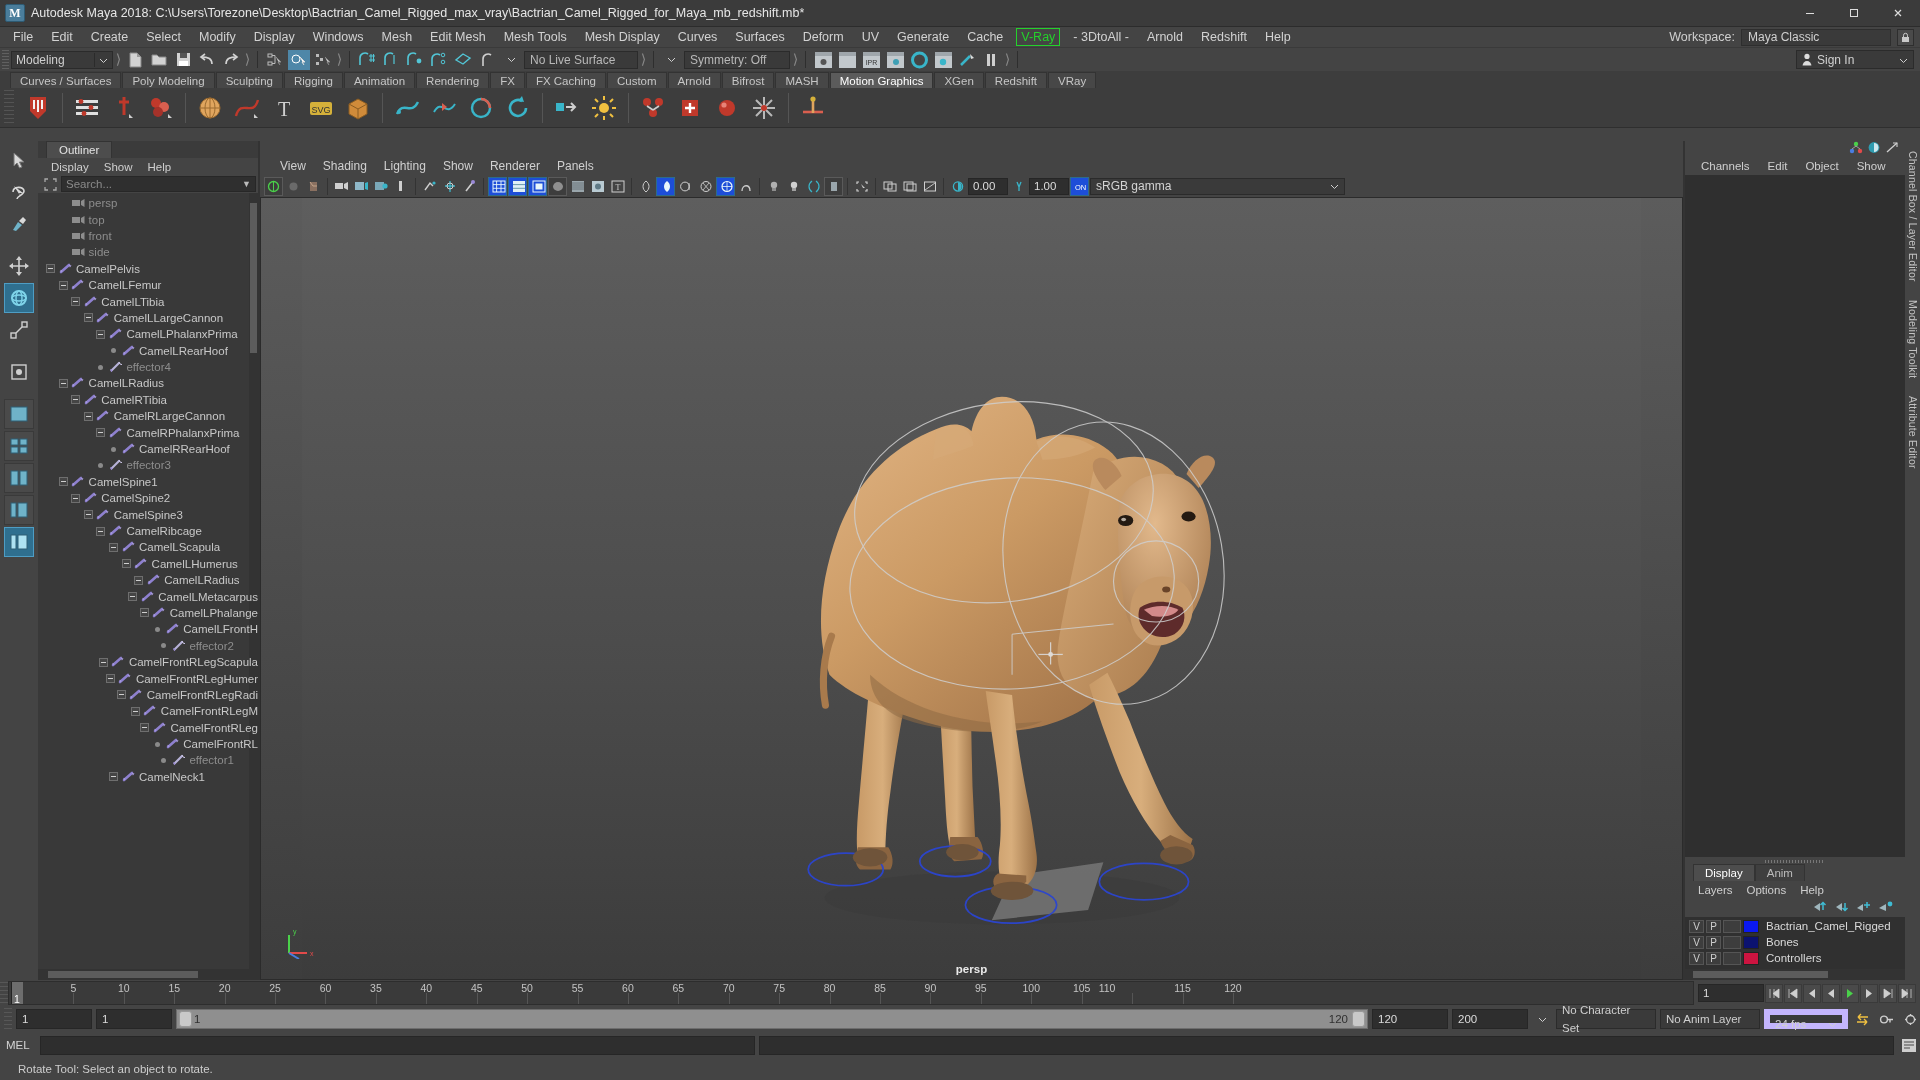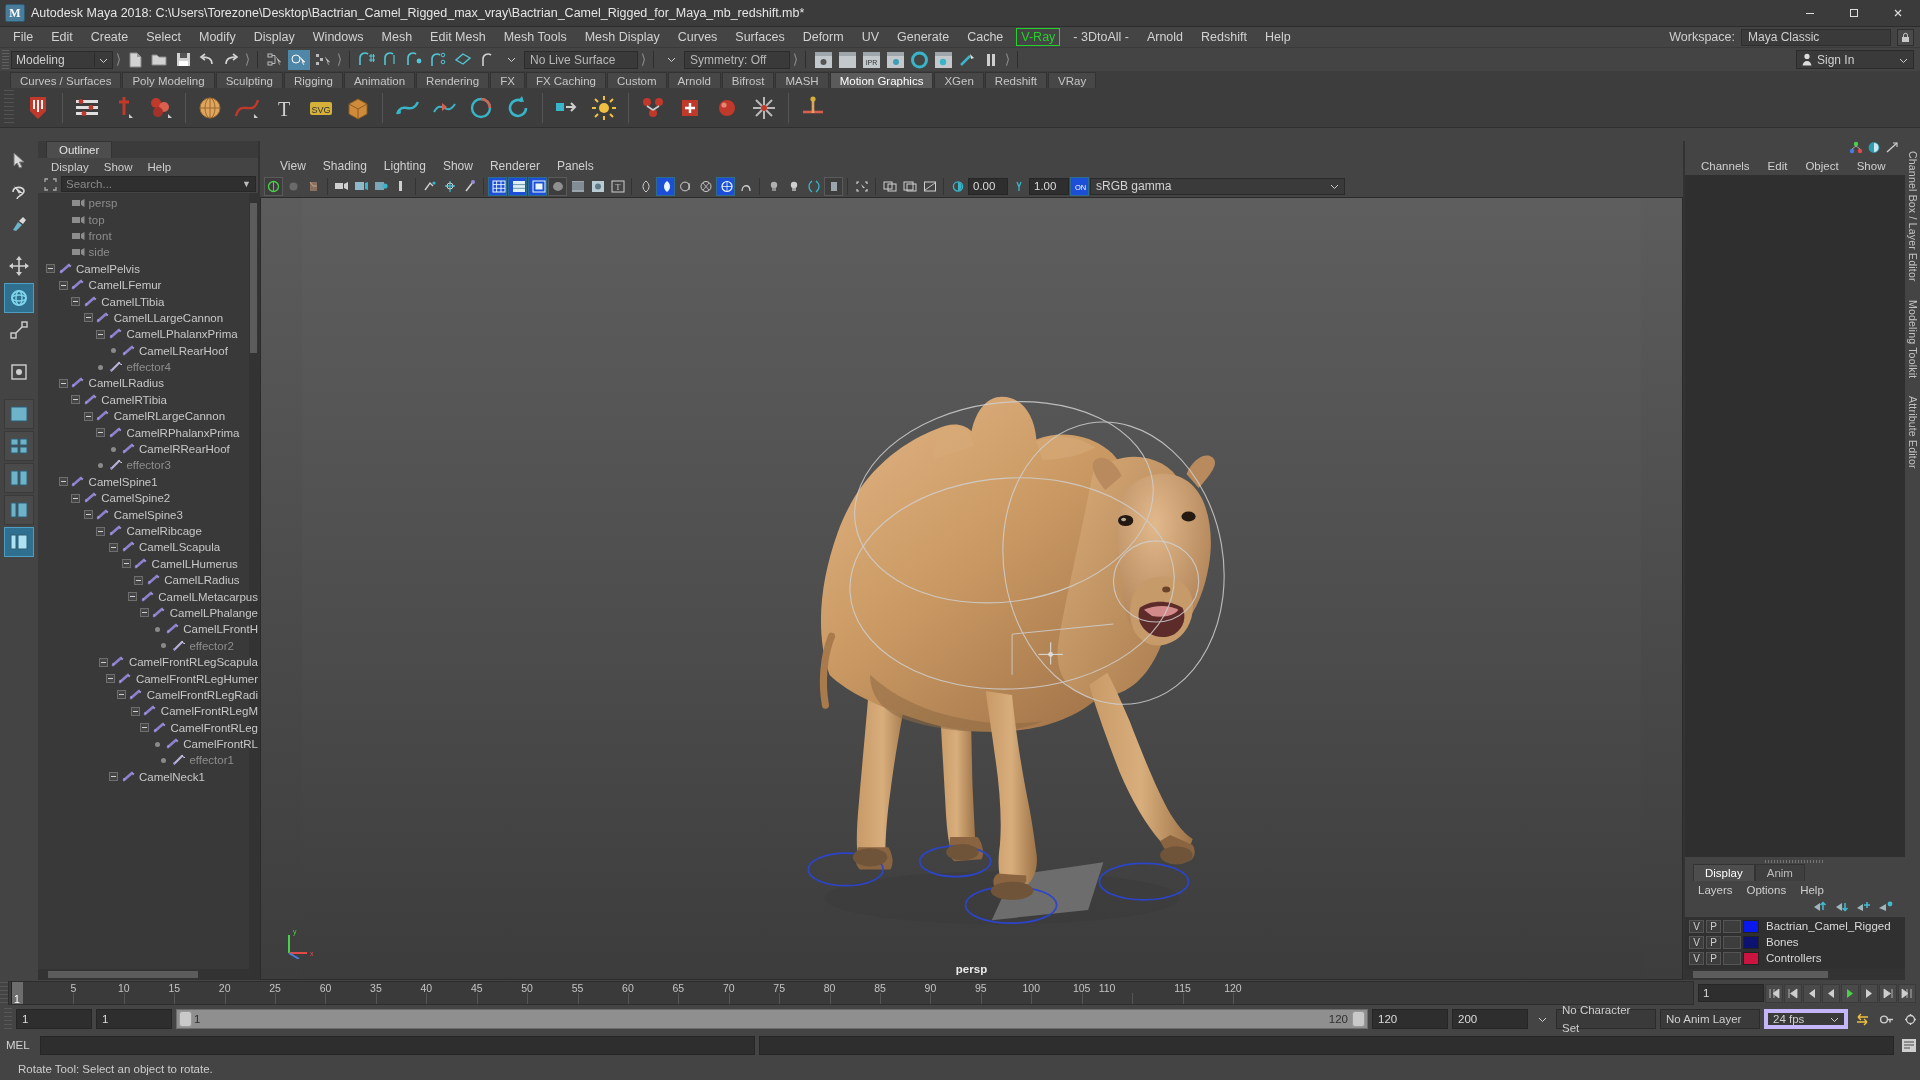--- a/index.html
+++ b/index.html
@@ -244,22 +244,22 @@
     font-size:11.5px;color:#dcdcdc;padding:0 5px;line-height:18px;}
   .rangeslider{flex:1 1 auto;height:20px;background:#8f8f8f;border:1px solid #6d6d6d;
     position:relative;display:flex;align-items:center;}
   .rs-handle{width:13px;height:16px;background:#c9c9c9;border:1px solid #999;border-radius:3px;}
   .rs-l{position:absolute;left:2px;}
   .rs-r{position:absolute;right:2px;}
   .rs-num-l{position:absolute;left:17px;font-size:11.5px;color:#303030;}
   .rs-num-r{position:absolute;right:19px;font-size:11.5px;color:#303030;}
   .charfield{background:#3a3a3a;border:1px solid #2b2b2b;height:20px;width:100px;
     font-size:11.5px;color:#cfcfcf;padding:0 5px;line-height:18px;display:flex;align-items:center;}
-  .fps{background:#3a3a3a;border:4px solid #c4b5fd;height:20px;width:84px;font-size:11.5px;
-    color:#cfcfcf;padding:0 5px;line-height:18px;display:flex;align-items:center;}
+  .fps{background:#3a3a3a;border:6px solid #c4b5fd;height:20px;width:84px;font-size:11.5px;
+    color:#cfcfcf;padding:0 5px;line-height:18px;display:flex;}
   .fps .arrow{margin-left:auto;}
   .rbtn{width:20px;height:20px;display:flex;align-items:center;justify-content:center;}
 
   .melbar{height:26px;background:#444;display:flex;align-items:center;gap:4px;
     padding-left:6px;flex:0 0 26px;}
   .mellabel{font-size:11.5px;color:#d3d3d3;width:30px;}
   .melinput{background:#2e2e2e;border:1px solid #262626;height:19px;flex:0 0 auto;width:715px;}
   .melout{background:#2e2e2e;border:1px solid #262626;height:19px;flex:1 1 auto;}
   .melicon{width:22px;height:20px;display:flex;align-items:center;justify-content:center;}
 

